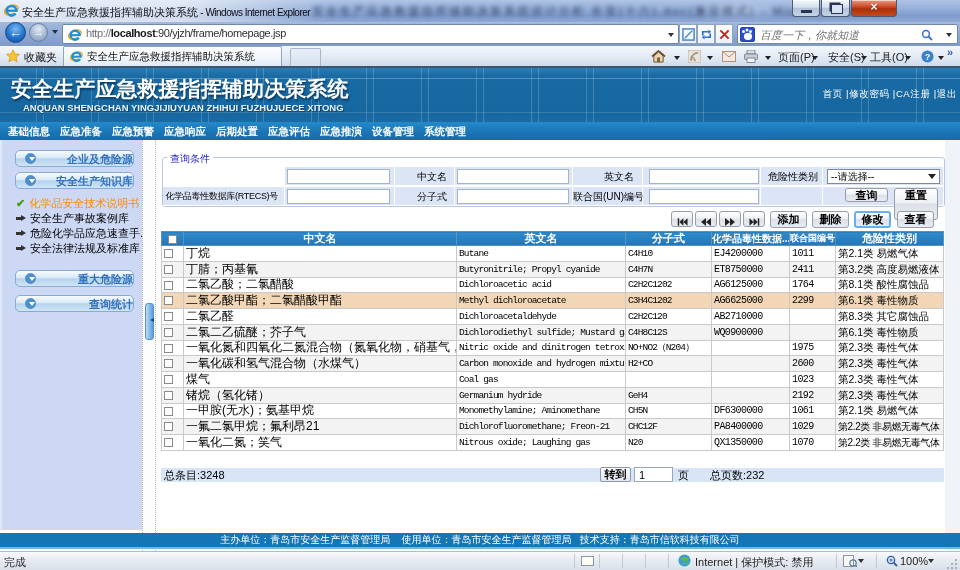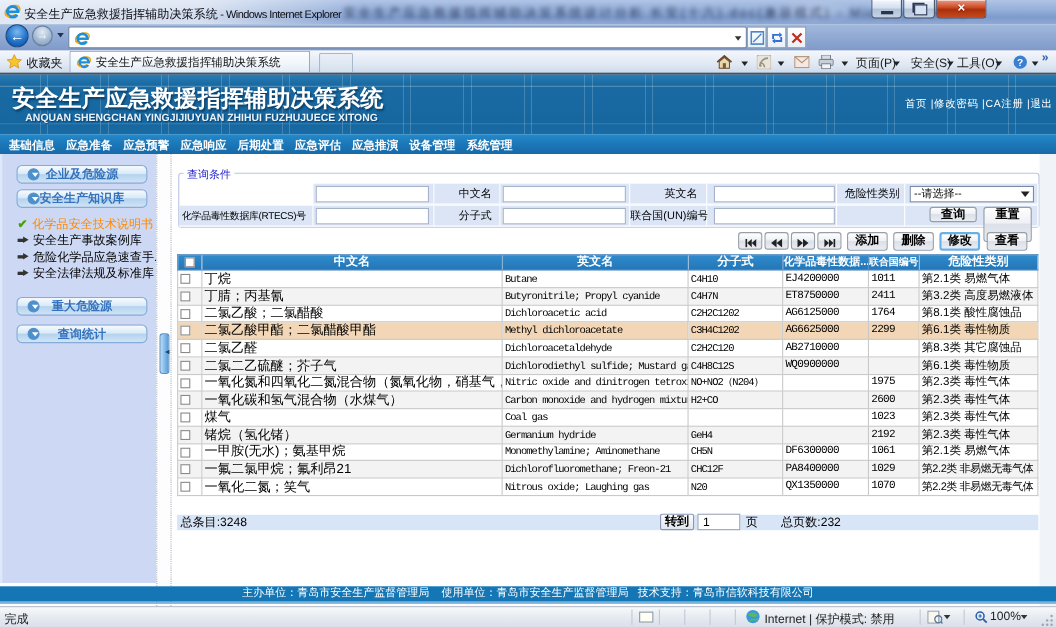--- a/index.html
+++ b/index.html
@@ -67,21 +67,21 @@
 #toplinks { position:absolute; right:3px; top:20px; font-size:9.5px; letter-spacing:0.6px; color:#fff; }
 
 #mainnav { left:0; top:122px; width:960px; height:18px; background:linear-gradient(180deg,#2489ca 0%,#1b74b4 60%,#176aa9 100%); color:#fff; font-size:10.5px; }
 #mainnav .item { position:absolute; top:3px; font-weight:bold; white-space:nowrap; }
 #mainnav .right { position:absolute; right:3px; top:4px; white-space:nowrap; font-size:9.5px; letter-spacing:0.3px;margin-top:38px; }
 
 
 #sidebar { left:0; top:140px; width:142px; height:390px; background:#cdd9f4; border-left:2px solid #dfe8fa; }
 .acc { position:absolute; left:13px; width:119px; height:17px; border:1px solid #86abd8; border-radius:5px;
   background:linear-gradient(180deg,#f7fbfe 0%,#d9eaf8 45%,#b5d3ee 52%,#d0e4f5 100%);
-  font-size:11px; font-weight:bold; color:#3572bd; text-align:center; line-height:16px; }
+  font-size:11px; font-weight:bold; color:#3572bd; text-align:right; line-height:16px; }
 .acc .ic { position:absolute; left:9px; top:2px; width:11px; height:11px; border-radius:50%; border:1px solid #5a90c8; background:#4a90cc; }
 .acc .ic:after { content:""; position:absolute; left:2.5px; top:3px; width:0; height:0; border:3px solid transparent; border-top:4px solid #fff; }
 .sitem { position:absolute; left:14px; font-size:11px; color:#000; white-space:nowrap; }
 .sitem .ar { display:inline-block; width:10px; height:7px; position:relative; margin-right:4px; }
 .sitem .ar:before { content:""; position:absolute; left:0; top:2px; width:6px; height:3px; background:#333; }
 .sitem .ar:after { content:""; position:absolute; left:5px; top:0px; width:0; height:0; border:3.5px solid transparent; border-left:5px solid #333; }
 .sitem.active { color:#ff8800; }
 .sitem.active .ck { color:#4a9e0a; margin-right:4px; font-weight:bold; font-size:11px; }
 #splitter { left:142px; top:140px; width:14px; height:411px; background:#fdfdfd; border-left:1px dotted #aab4c8; border-right:1px dotted #aab4c8; }
 #collapsetab { left:145px; top:303px; width:9px; height:37px; background:linear-gradient(90deg,#b8dcf5,#7db6e8 60%,#5a9dd8); border:1px solid #5a90c8; border-radius:3px; }
@@ -156,20 +156,21 @@
   <div id="fwdbtn">→</div>
   <div id="addrcaret"></div>
   <div id="urlbox">
     <svg class="icsvg" style="left:5px;top:3px" width="14" height="14" viewBox="0 0 16 16">
         <ellipse cx="7.8" cy="7.4" rx="7.6" ry="4.5" fill="none" stroke="#efa816" stroke-width="1.6" transform="rotate(-24 7.8 7.4)"></ellipse>
         <circle cx="8" cy="8.3" r="5.1" fill="none" stroke="#1e8fd8" stroke-width="2.9"></circle>
         <rect x="2.9" y="7" width="10.2" height="2.5" fill="#1e8fd8"></rect>
         <path d="M9.5 9.5 L14.8 12.2 L14.8 9.5 Z" fill="#fff"></path>
         <path d="M1 9.9 Q1.6 12.3 4.6 13.2" stroke="#efa816" stroke-width="1.6" fill="none"></path>
       </svg>
+    <span class="t"><span style="color:#707070">http://</span><b>localhost</b><span style="color:#303030">:90/yjzh/frame/homepage.jsp</span></span>
     <span class="c"></span>
   </div>
   <div class="abtn" style="left:679px">
     <svg class="icsvg" style="left:2px;top:3px" width="13" height="13" viewBox="0 0 14 14">
         <rect x="1" y="1" width="12" height="12" fill="none" stroke="#4a86c8" stroke-width="1.6"></rect>
         <path d="M3 11 L11 3" stroke="#4a86c8" stroke-width="1.4"></path>
       </svg>
   </div>
   <div class="abtn" style="left:697px">
     <svg class="icsvg" style="left:2px;top:3px" width="13" height="13" viewBox="0 0 14 14">
@@ -177,20 +178,31 @@
         <path d="M9 1.5 L12 4 L9 6.5 Z" fill="#2f6fd0"></path>
         <path d="M11 6 L11 10 L5 10" fill="none" stroke="#2f6fd0" stroke-width="1.8"></path>
         <path d="M5 7.5 L2 10 L5 12.5 Z" fill="#2f6fd0"></path>
       </svg>
   </div>
   <div class="abtn" style="left:715px">
     <svg class="icsvg" style="left:3px;top:4px" width="11" height="11" viewBox="0 0 12 12">
         <path d="M1.5 1.5 L10.5 10.5 M10.5 1.5 L1.5 10.5" stroke="#c22a1a" stroke-width="2.2"></path>
       </svg>
   </div>
+  <div id="searchbox">
+    <span class="paw">
+        <i></i>
+      </span>
+    <span class="q">百度一下，你就知道</span>
+    <svg class="icsvg" style="right:24px;top:4px" width="12" height="12" viewBox="0 0 12 12">
+        <circle cx="5" cy="5" r="3.4" fill="none" stroke="#3a6fd0" stroke-width="1.5"></circle>
+        <path d="M7.5 7.5 L11 11" stroke="#3a6fd0" stroke-width="1.8"></path>
+      </svg>
+    <span class="c"></span>
+  </div>
 </div>
 
 <div class="abs" id="favbar">
   <svg class="icsvg" style="left:6px;top:3px" width="14" height="14" viewBox="0 0 16 16">
       <path d="M8 0.8 L10.2 5.6 L15.4 6.1 L11.5 9.5 L12.7 14.7 L8 12 L3.3 14.7 L4.5 9.5 L0.6 6.1 L5.8 5.6 Z" fill="#f9c52c" stroke="#d89010" stroke-width="0.8"></path>
     </svg>
   <span class="fav">收藏夹</span>
   <div id="tab1">
     <svg class="icsvg" style="left:6px;top:3px" width="13" height="13" viewBox="0 0 16 16">
         <ellipse cx="7.8" cy="7.4" rx="7.6" ry="4.5" fill="none" stroke="#efa816" stroke-width="1.6" transform="rotate(-24 7.8 7.4)"></ellipse>

